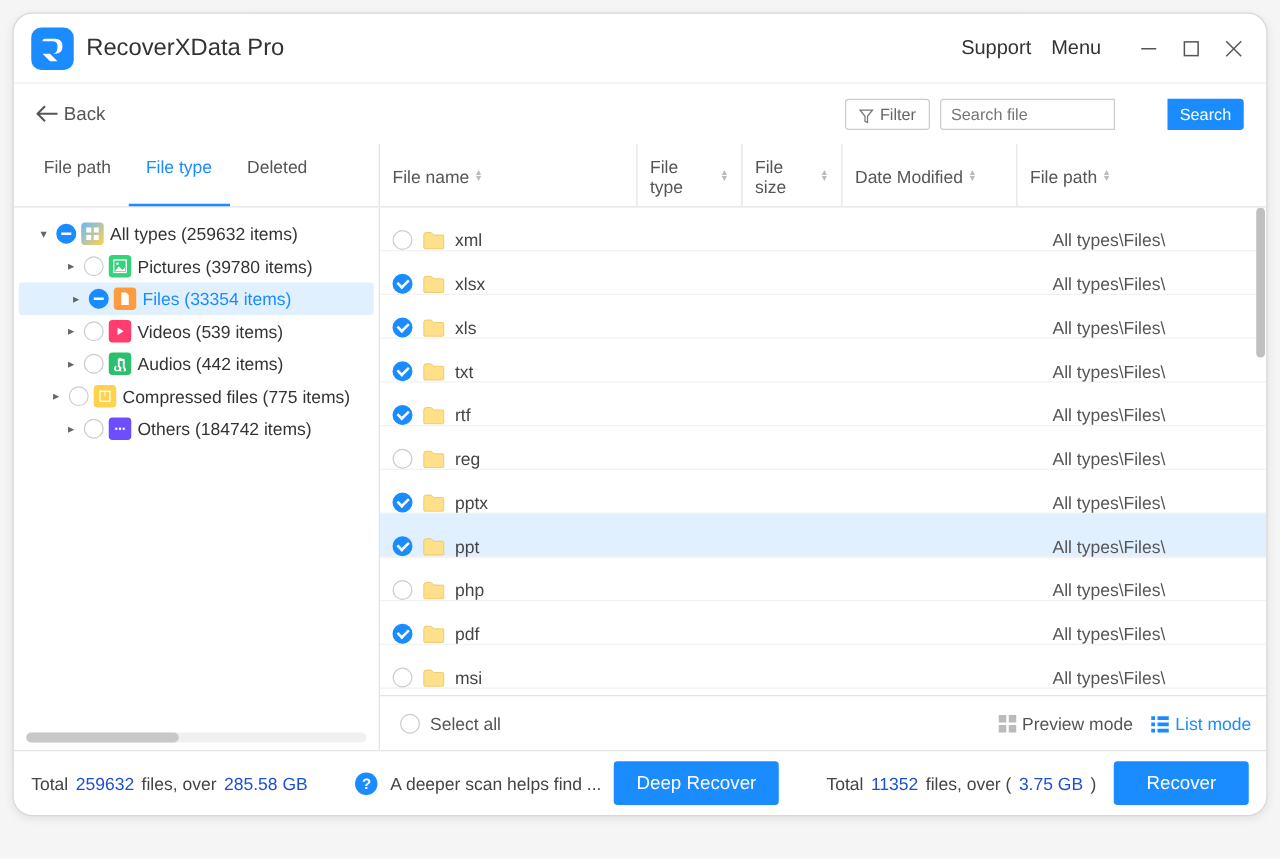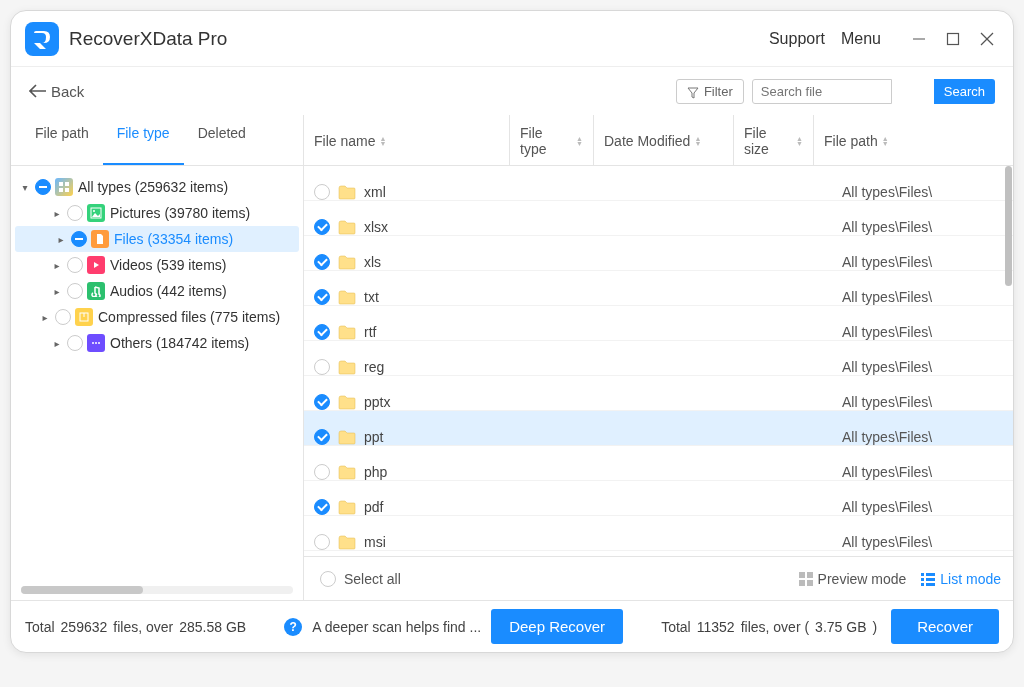--- a/index.html
+++ b/index.html
@@ -86,21 +86,21 @@
 .list-footer { height: 44px; border-top: 1px solid #e4e4e4; display: flex; align-items: center; padding: 0 12px; font-size: 14px; color: #555; }
 .lf-chk { margin-right: 8px; }
 .lf-spacer { flex: 1; }
 .mode-btn { display: flex; align-items: center; gap: 4px; margin-left: 14px; cursor: pointer; }
 .mode-btn.active { color: #1a8cff; }
 .mode-icon { width: 16px; height: 16px; display: inline-flex; }
 .mode-icon svg { width: 16px; height: 16px; }
 
 
 .bottom-bar { height: 52px; border-top: 1px solid #e4e4e4; display: flex; align-items: center; padding: 0 14px; font-size: 14px; color: #444; }
-.bb-count, .bb-size { color: #404040; }
+.bb-count, .bb-size { color: #1d4ed8; }
 .bb-sec { display: flex; align-items: center; gap: 6px; }
 .bb-help { width: 18px; height: 18px; border-radius: 50%; background: #1a8cff; color: #fff; display: inline-flex; align-items: center; justify-content: center; font-size: 12px; font-weight: bold; margin-right: 4px;}
 .bb-btn { background: #1a8cff; color: #fff; border: none; font-size: 15px; padding: 9px 18px; border-radius: 3px; cursor: pointer; }
 .bb-spacer { flex: 1; }
 </style>
 </head>
 <body>
 
 <div class="window">
 
@@ -159,40 +159,40 @@
     </div>
     <div class="col-headers">
       <div class="col-h col-name">
           <span>File name</span>
           <span class="sort-icon">▲<br>▼</span>
         </div>
       <div class="col-h col-type">
           <span>File type</span>
           <span class="sort-icon">▲<br>▼</span>
         </div>
+      <div class="col-h col-size">
+          <span>File size</span>
+          <span class="sort-icon">▲<br>▼</span>
+        </div>
       <div class="col-h col-date">
           <span>Date Modified</span>
           <span class="sort-icon">▲<br>▼</span>
         </div>
-      <div class="col-h col-size">
-          <span>File size</span>
-          <span class="sort-icon">▲<br>▼</span>
-        </div>
       <div class="col-h col-path">
           <span>File path</span>
           <span class="sort-icon">▲<br>▼</span>
         </div>
     </div>
   </div>
 
   <div class="body">
 
     <div class="tree">
       <div class="tree-items" id="tree-items">
-          <div class="tree-row" style="padding-left: 8px;">
+          <div class="tree-row" style="padding-left: 18px;">
             <span class="caret down"></span>
             <span class="chk minus"></span>
             <span class="ticon lay">
               <svg viewBox="0 0 12 12">
                 <rect x="1" y="1" width="4" height="4"></rect>
                 <rect x="7" y="1" width="4" height="4"></rect>
                 <rect x="1" y="7" width="4" height="4"></rect>
                 <rect x="7" y="7" width="4" height="4"></rect>
               </svg>
             </span>

